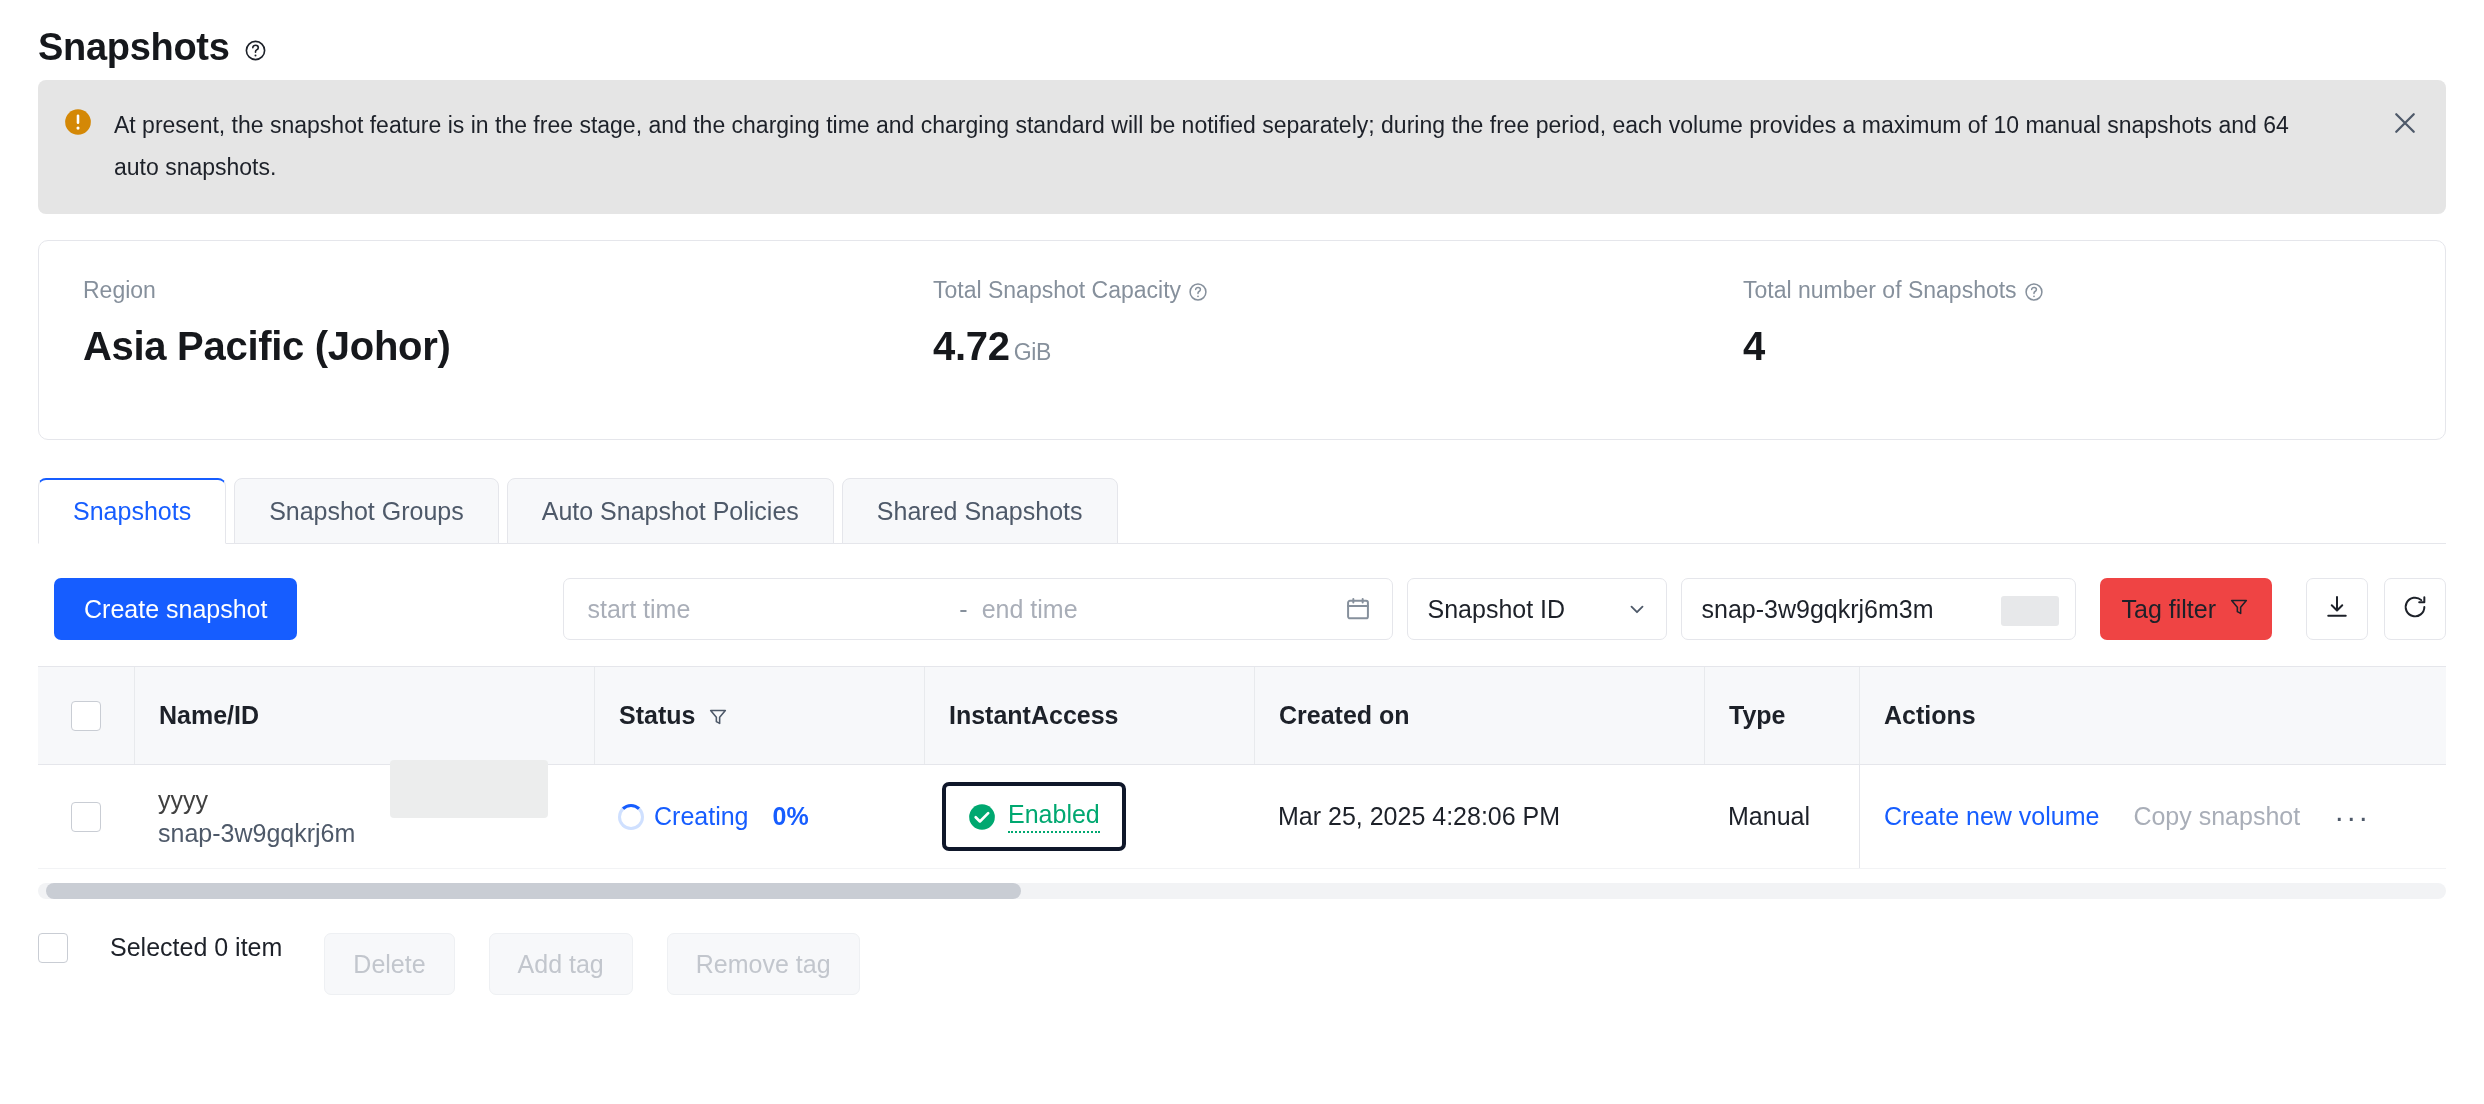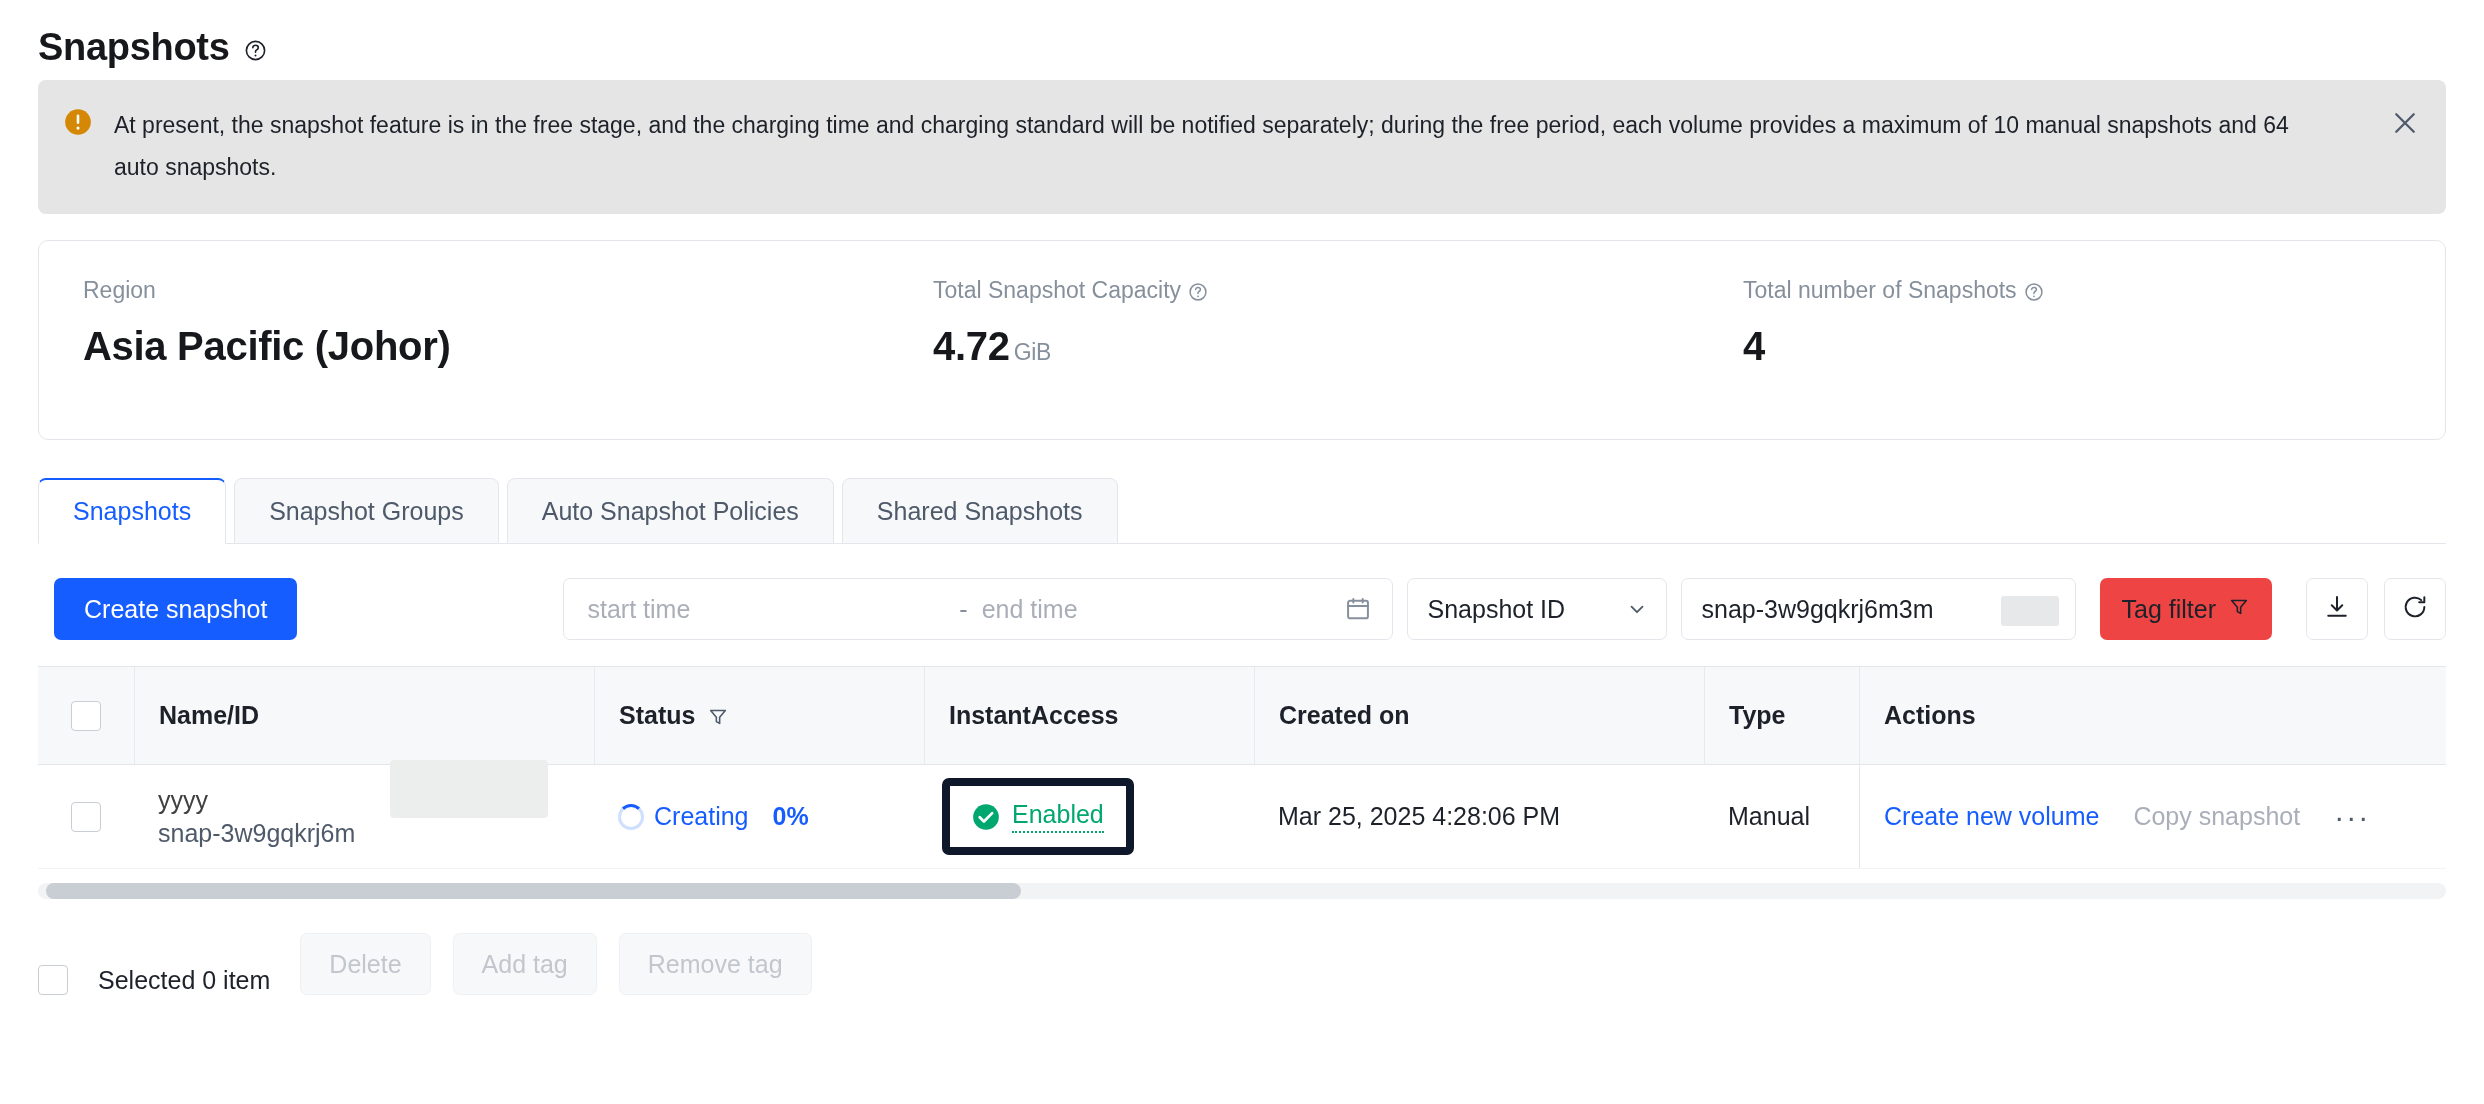--- a/index.html
+++ b/index.html
@@ -207,21 +207,21 @@
   .status-cell { display: flex; align-items: center; gap: 10px; color: #165dff; }
   .spinner {
     width: 26px; height: 26px; border-radius: 50%;
     border: 3px solid #cfe0ff; border-top-color: #165dff;
     display: inline-block;
   }
   .status-text { font-size: 25px; color: #165dff; }
   .status-pct { font-size: 25px; color: #165dff; font-weight: 600; margin-left: 14px; }
 
   .instant-highlight {
-    border: 8px solid #0f172a; border-radius: 7px;
+    border: 4px solid #0f172a; border-radius: 7px;
     padding: 14px 22px; display: inline-flex; align-items: center; gap: 12px;
     margin-left: -6px;
   }
   .check-circle { width: 28px; height: 28px; }
   .enabled-text {
     font-size: 25px; color: #00a870;
     border-bottom: 2px dotted #00a870; padding-bottom: 2px;
   }
 
   .created-text { font-size: 25px; color: #1d2129; }
@@ -235,21 +235,21 @@
   .hscroll {
     height: 16px; background: #f2f3f5; border-radius: 8px; margin-top: 14px;
     position: relative;
   }
   .hscroll-thumb {
     position: absolute; left: 8px; top: 0; height: 16px; width: 975px;
     background: #c9cdd4; border-radius: 8px; cursor: pointer;
   }
 
   
-  .footer { display: flex; align-items: flex-end; gap: 22px; margin-top: 34px; height: 62px; }
+  .footer { display: flex; align-items: flex-start; gap: 34px; margin-top: 34px; height: 62px; }
   .footer-label { font-size: 25px; color: #1d2129; margin-left: 8px; margin-right: 8px; }
   .btn-ghost {
     height: 62px; padding: 0 28px;
     background: #f7f8fa; border: 1px solid #eef0f3; border-radius: 7px;
     font-size: 25px; color: #c2c6cd; font-family: inherit; cursor: default;
   }
 </style>
 </head>
 <body>
 

